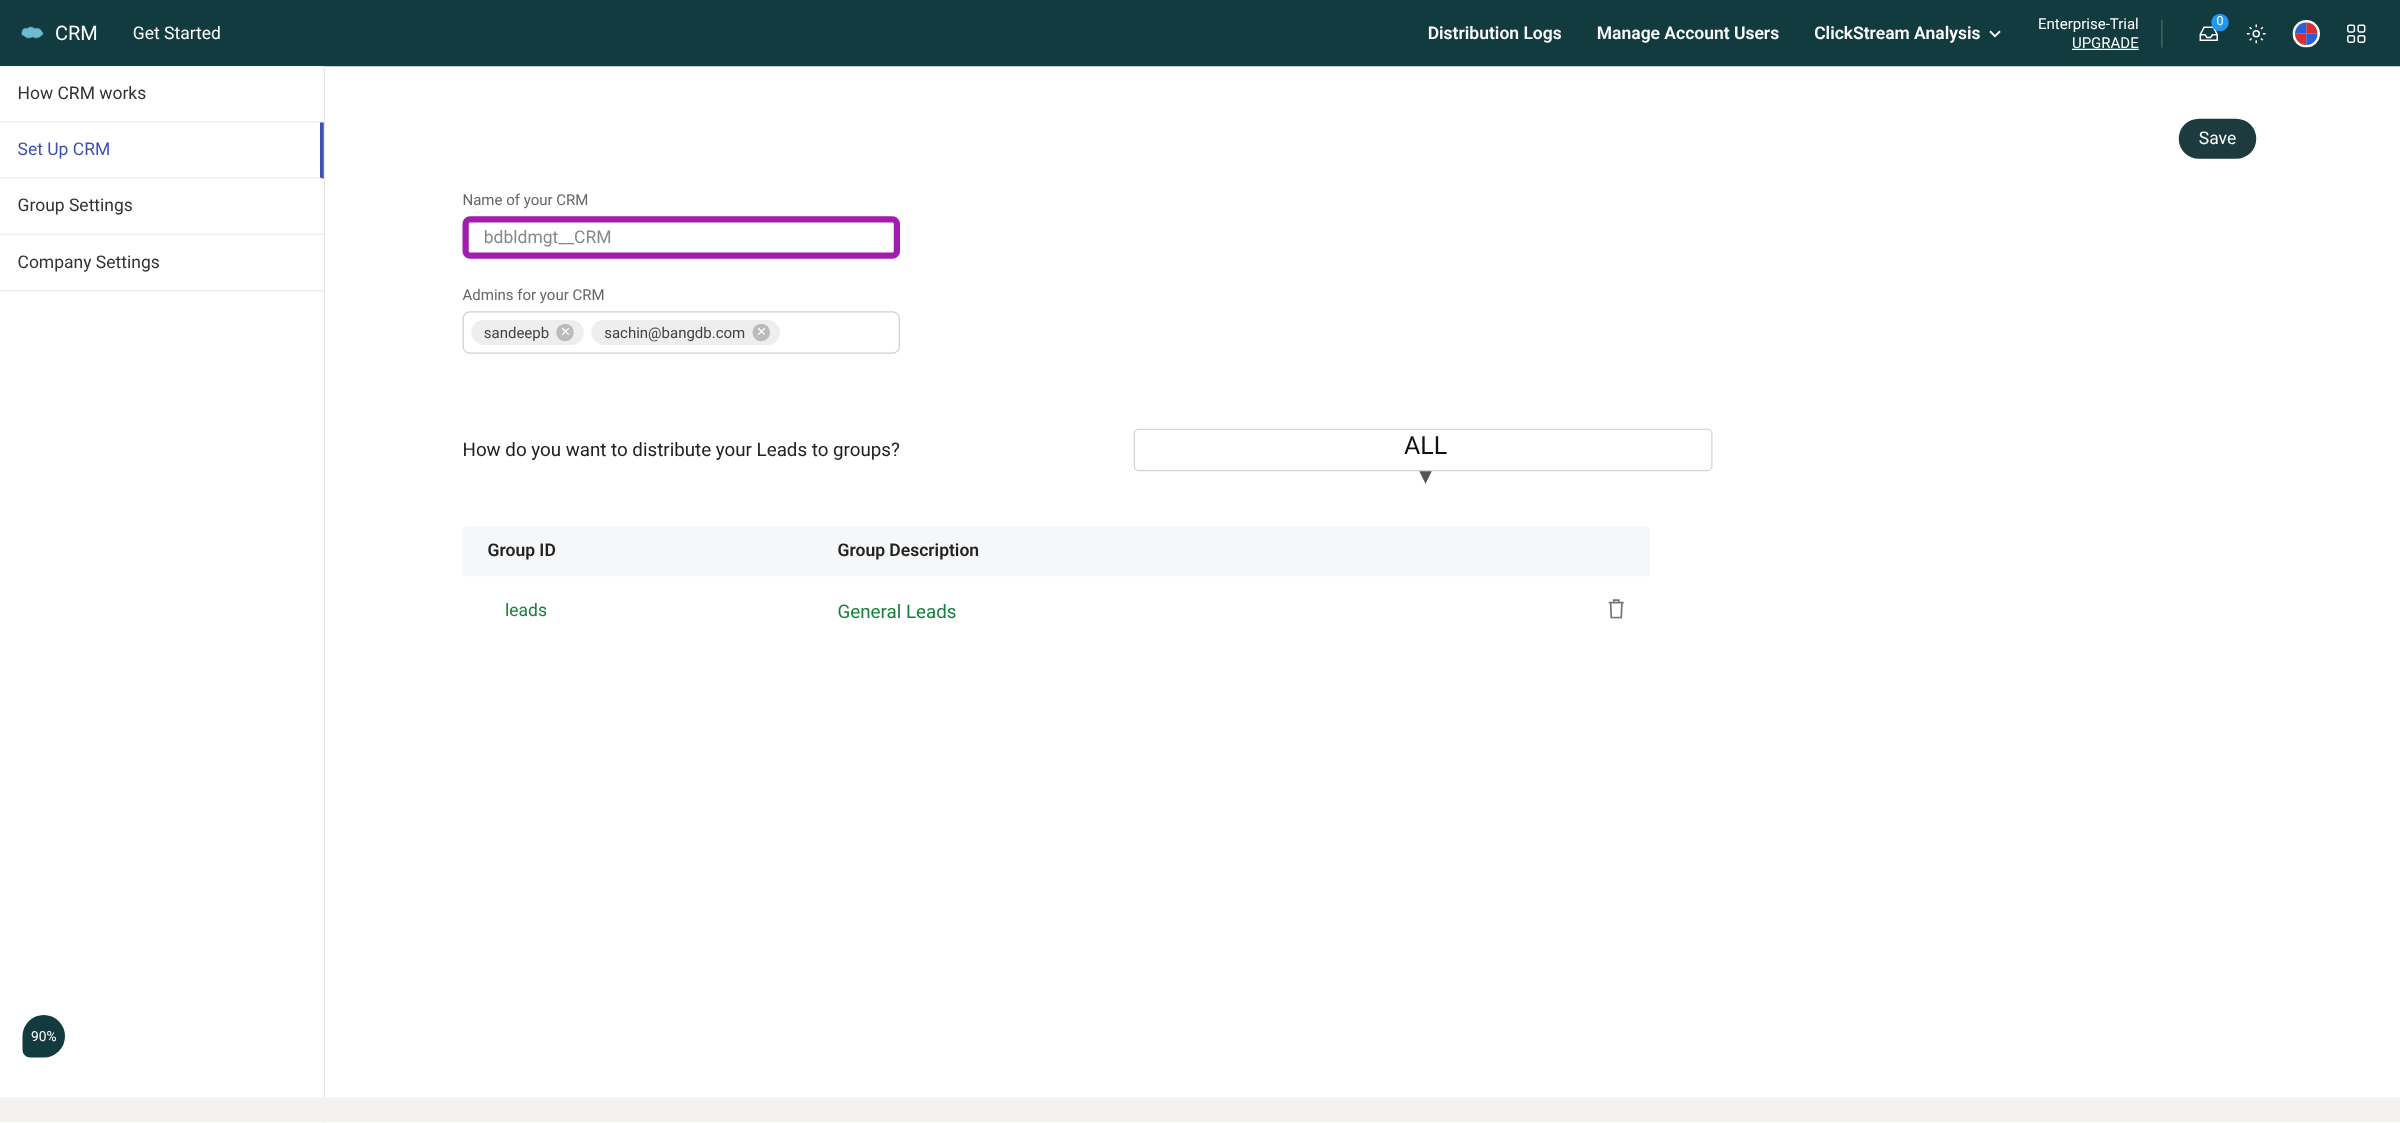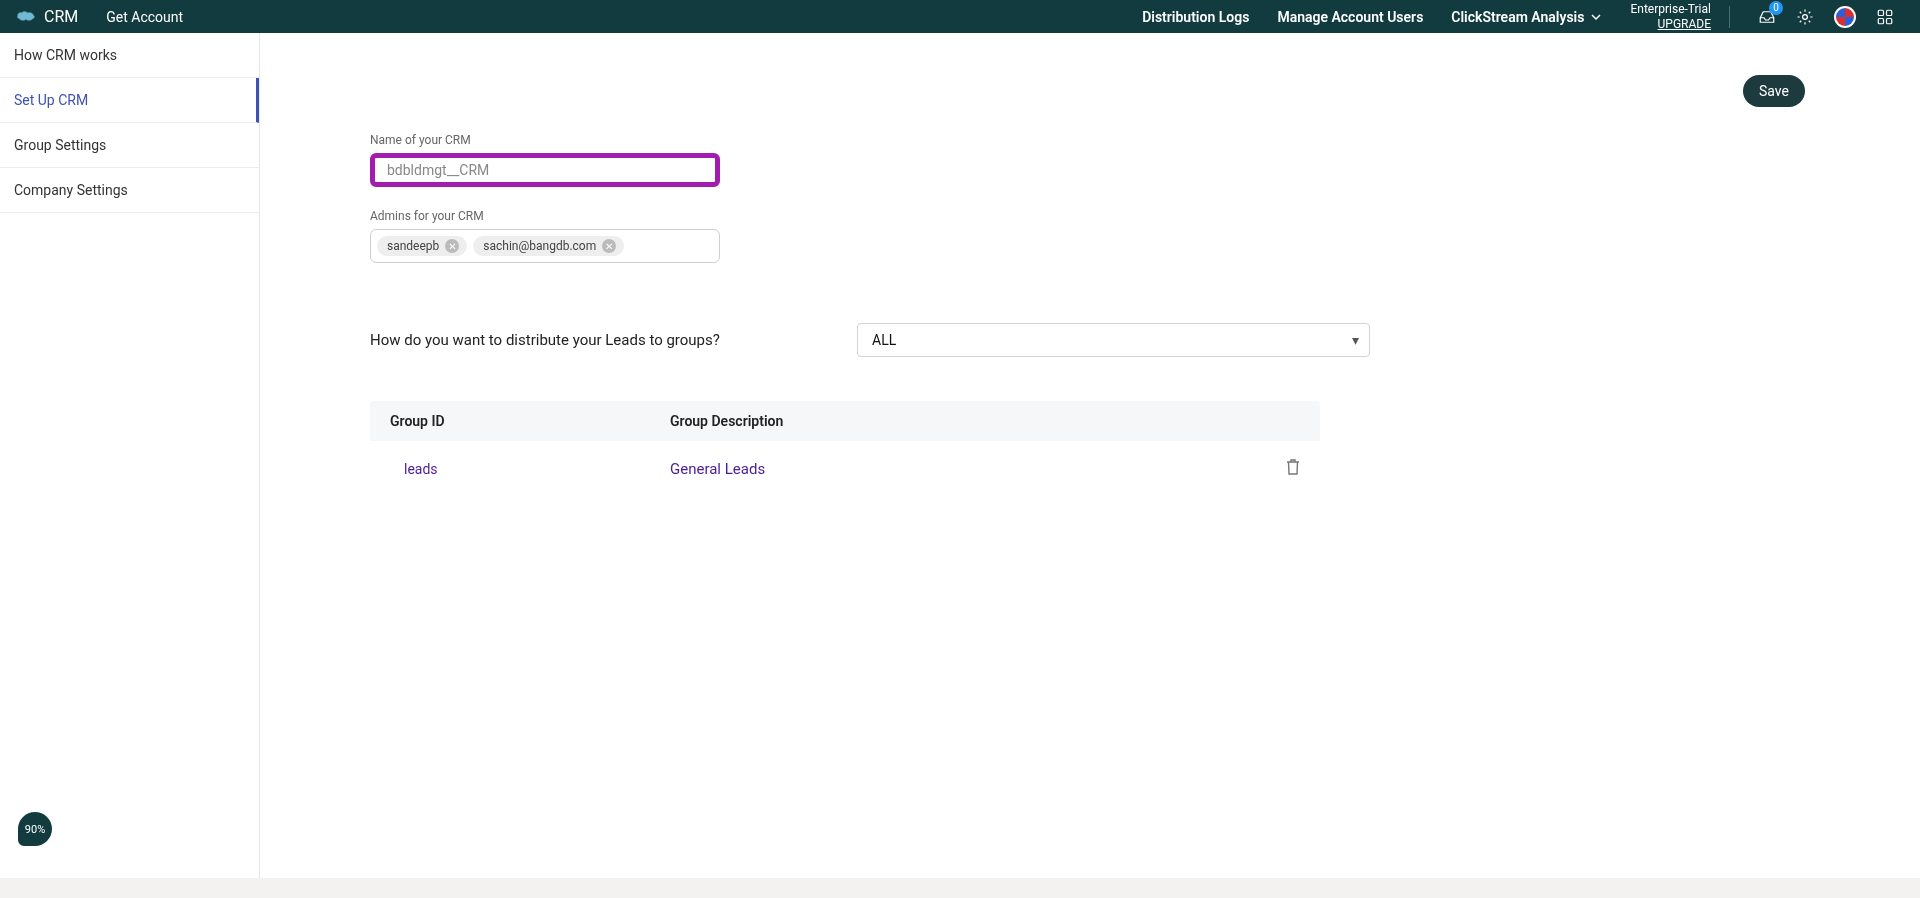--- a/index.html
+++ b/index.html
@@ -1,18 +1,18 @@
 <!DOCTYPE html>
 <html><head>
 <meta charset="utf-8">
 <style>
   * { box-sizing: border-box; margin: 0; padding: 0; font-family: -apple-system, BlinkMacSystemFont, "Segoe UI", Roboto, Arial, sans-serif; }
   body { width: 1920px; height: 898px; background: #ffffff; overflow: hidden; position: relative; }
   
-  .header { height: 33px; background: #123b3f; display: flex; align-items: center; padding: 0 16px; color: #fff; font-size: 14px; }
+  .header { height: 53px; background: #123b3f; display: flex; align-items: center; padding: 0 16px; color: #fff; font-size: 14px; }
   .logo-area { display: flex; align-items: center; gap: 8px; }
   .brain-icon { width: 20px; height: 14px; }
   .app-title { font-size: 16px; font-weight: 400; }
   .get-started { margin-left: 28px; font-size: 14px; }
   .header-spacer { flex: 1; }
   .nav-links { display: flex; align-items: center; gap: 28px; }
   .nav-link { font-weight: 600; font-size: 14px; cursor: pointer; }
   .nav-link.dropdown { display: flex; align-items: center; gap: 6px; }
   .trial-box { margin-left: 28px; text-align: right; font-size: 12px; line-height: 1.2; }
   .trial-box .upgrade { text-decoration: underline; display: block; }
@@ -32,55 +32,55 @@
   .field-label { font-size: 12px; color: #666; margin-top: 58px; margin-bottom: 6px; }
   .field-label.first { margin-top: 58px; }
   .text-input { width: 350px; height: 34px; border: 5px solid #a21caf; border-radius: 6px; padding: 0 12px; font-size: 14px; color: #333; }
   .text-input::placeholder { color: #888; }
   .chips-input { width: 350px; min-height: 34px; border: 1px solid #d0d0d0; border-radius: 6px; padding: 4px 6px; display: flex; align-items: center; gap: 6px; flex-wrap: wrap; }
   .chip { background: #eeeeee; border-radius: 12px; padding: 3px 8px 3px 10px; font-size: 12px; color: #444; display: flex; align-items: center; gap: 6px; }
   .chip-x { width: 14px; height: 14px; border-radius: 50%; background: #bbb; color: #fff; font-size: 10px; display: flex; align-items: center; justify-content: center; cursor: pointer; }
   
   .dist-row { display: flex; align-items: center; margin-top: 60px; }
   .dist-q { font-size: 15px; color: #222; flex: 1; }
-  .select-wrap { width: 513px; height: 34px; border: 1px solid #d3d3d3; border-radius: 4px; display: flex; align-items: center; padding: 0 10px 0 14px; font-size: 14px; color: #111; cursor: pointer; justify-content: space-between; }
+  .select-wrap { width: 463px; height: 34px; border: 1px solid #d3d3d3; border-radius: 4px; display: flex; align-items: center; padding: 0 10px 0 14px; font-size: 20px; color: #111; cursor: pointer; justify-content: space-between; flex-direction: column; }
   .select-wrap .arrow { color: #555; }
   
   .groups { margin-top: 44px; max-width: 950px; }
   .groups-head { background: #f6f7f9; border-radius: 4px 4px 0 0; display: flex; padding: 12px 20px; font-size: 14px; font-weight: 600; color: #222; }
   .col-id     { width: 280px; }
   .col-desc   { flex: 1; }
   .col-act    { width: 60px; }
   .groups-inputs { display: flex; align-items: center; padding: 6px 20px 2px 20px; gap: 16px; }
   .under-input { border: none; border-bottom: 1px solid #999; font-size: 14px; padding: 6px 0; outline: none; background: transparent; }
   .under-input::placeholder { color: #9a9a9a; }
   .under-input.col-id   { width: 268px; }
   .under-input.col-desc { flex: 1; }
   .add-btn { background: #eeeeee; color: #9a9a9a; border: none; border-radius: 4px; padding: 6px 14px; font-size: 13px; cursor: default; }
-  .groups-row { display: flex; align-items: center; padding: 18px 20px 0 20px; font-size: 14px; color: #4c1d95; }
+  .groups-row { display: flex; align-items: center; padding: 18px 20px 0 20px; font-size: 14px; color: #15803d; }
   .groups-row .col-id   { width: 280px; padding-left: 14px; }
   .groups-row .col-desc { flex: 1; font-size: 15px; }
   .groups-row .col-act  { width: 60px; text-align: right; color: #777; cursor: pointer; }
   
   .progress-pill { position: absolute; left: 18px; bottom: 52px; width: 34px; height: 34px; border-radius: 50% 50% 50% 6px; background: #123b3f; color: #fff; font-size: 11px; display: flex; align-items: center; justify-content: center; }
   
   .bottom-bar { position: absolute; bottom: 0; left: 0; right: 0; height: 20px; background: #f3f2f0; }
   svg { display: block; }
 </style>
 </head>
 <body>
 
 <div class="header">
   <div class="logo-area">
     <svg class="brain-icon" viewBox="0 0 24 16">
       <path d="M4 10 C2 10 1 8 2 6 C2 3 5 2 7 3 C8 1 12 1 14 3 C17 2 20 3 21 6 C23 7 22 10 20 10 C19 12 15 13 12 11 C9 13 5 12 4 10 Z" fill="#6fbad0" stroke="#4a8aa0" stroke-width="0.6"></path>
     </svg>
     <span class="app-title">CRM</span>
   </div>
-  <span class="get-started">Get Account</span>
+  <span class="get-started">Get Started</span>
   <div class="header-spacer"></div>
   <div class="nav-links">
     <span class="nav-link">Distribution Logs</span>
     <span class="nav-link">Manage Account Users</span>
     <span class="nav-link dropdown">
       <span>ClickStream Analysis</span>
       <svg width="12" height="12" viewBox="0 0 12 12">
           <path d="M2 4 L6 8 L10 4" stroke="#fff" stroke-width="1.5" fill="none"></path>
         </svg>
     </span>

